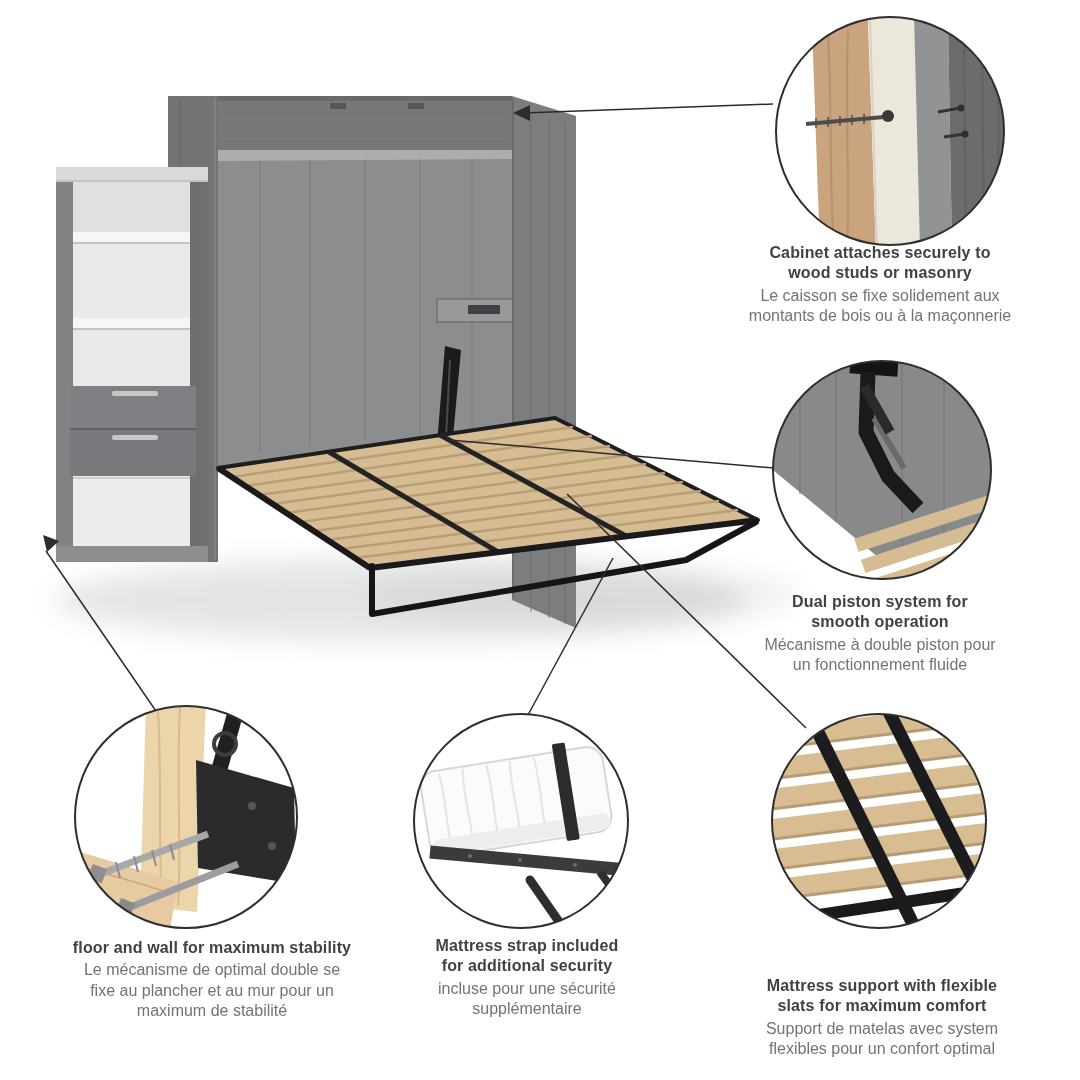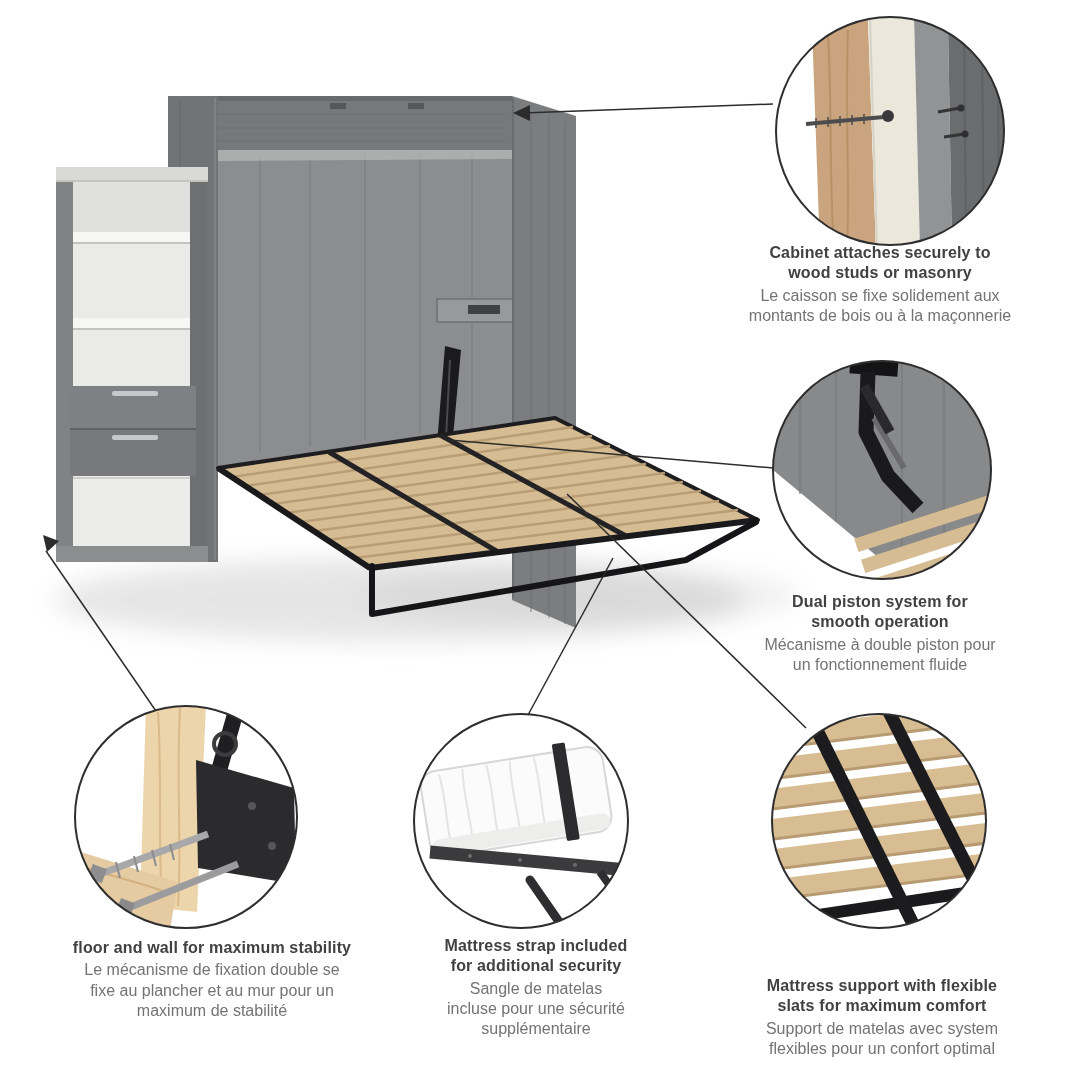--- a/index.html
+++ b/index.html
@@ -299,33 +299,32 @@
       <div>Mécanisme à double piston pour</div>
       <div>un fonctionnement fluide</div>
     </div>
   </div>
 
   <div class="callout-text" style="left:28px;top:938px;width:368px;">
     <div class="en">
       <div>floor and wall for maximum stability</div>
     </div>
     <div class="fr">
-      <div>Le mécanisme de fixation double se</div>
+      <div>Le mécanisme de optimal double se</div>
       <div>fixe au plancher et au mur pour un</div>
       <div>maximum de stabilité</div>
     </div>
   </div>
 
-  <div class="callout-text" style="left:396px;top:936px;width:280px;">
+  <div class="callout-text" style="left:387px;top:936px;width:280px;">
     <div class="en">
       <div>Mattress strap included</div>
       <div>for additional security</div>
     </div>
     <div class="fr">
-      <div>Sangle de matelas</div>
       <div>incluse pour une sécurité</div>
       <div>supplémentaire</div>
     </div>
   </div>
 
   <div class="callout-text" style="left:705px;top:976px;width:354px;">
     <div class="en">
       <div>Mattress support with flexible</div>
       <div>slats for maximum comfort</div>
     </div>

